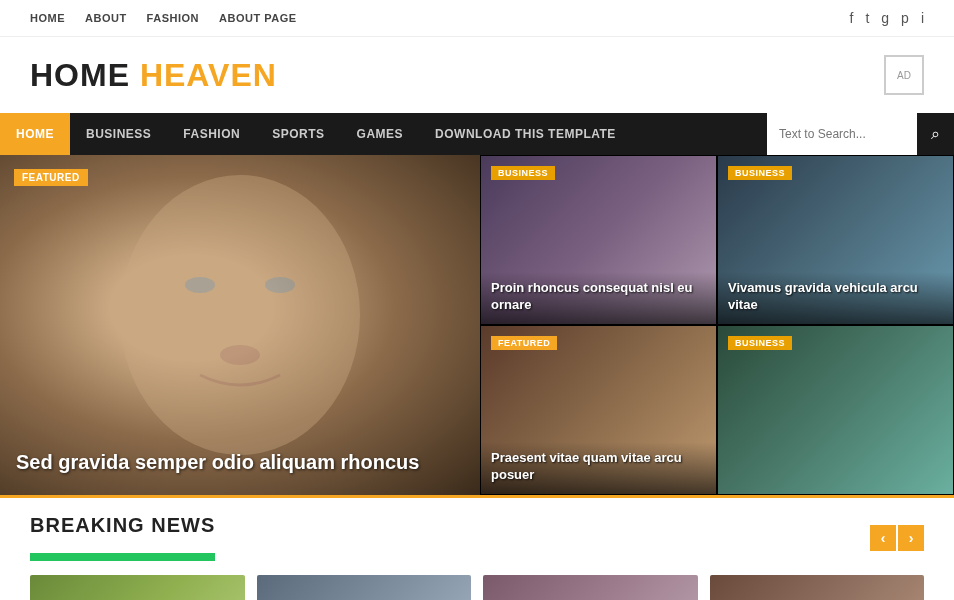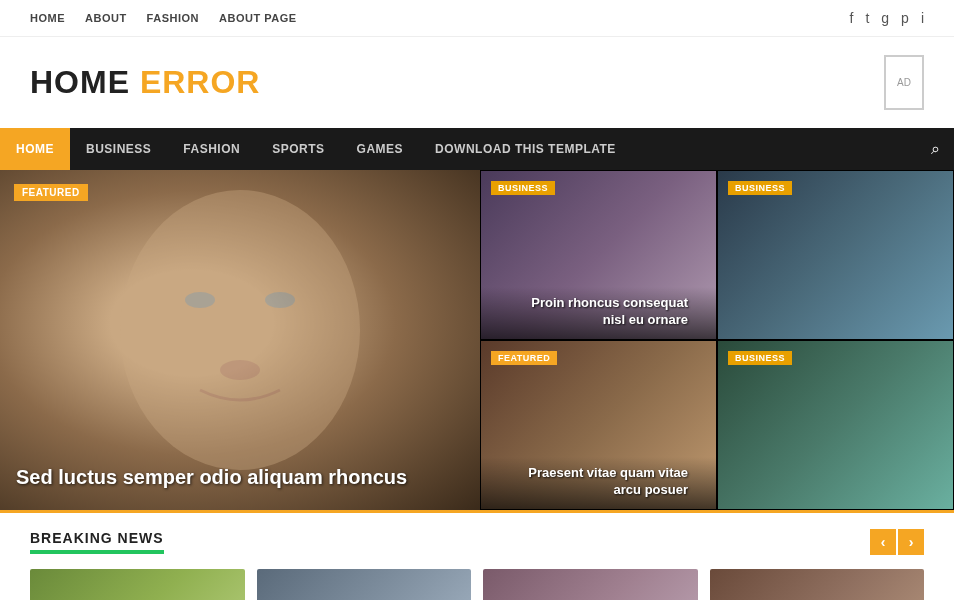--- a/index.html
+++ b/index.html
@@ -39,21 +39,21 @@
     }
     .logo {
       font-size: 32px;
       font-weight: 900;
       letter-spacing: 1px;
     }
     .logo-sora { color: #222; }
     .logo-heaven { color: #f5a623; }
     .logo-icon {
       width: 40px;
-      height: 55px;
+      height: 40px;
       border: 2px solid #ccc;
       display: flex;
       align-items: center;
       justify-content: center;
       font-size: 10px;
       color: #999;
     }
 
     
     .main-nav {
@@ -197,24 +197,23 @@
       letter-spacing: 0.5px;
       z-index: 2;
     }
     .badge-business { background: #e8a000; color: #fff; }
     .badge-featured { background: #f5a623; color: #fff; }
     .hero-card-content {
       position: absolute;
       bottom: 0;
       left: 0;
       right: 0;
-      padding: 8px 28px 10px;
+      padding: 8px 10px 10px;
       background: linear-gradient(transparent, rgba(0,0,0,0.65));
       z-index: 2;
-      text-align: right;
     }
     .hero-card-title {
       color: #fff;
       font-size: 13px;
       font-weight: bold;
       line-height: 1.3;
       text-shadow: 1px 1px 2px rgba(0,0,0,0.8);
     }
 
     
@@ -224,27 +223,27 @@
       padding: 16px 30px 0;
       border-top: 3px solid #f5a623;
     }
     .breaking-news-header {
       display: flex;
       align-items: center;
       justify-content: space-between;
       margin-bottom: 14px;
     }
     .breaking-news-title {
-      font-size: 14px;
+      font-size: 20px;
       font-weight: 900;
       color: #222;
       text-transform: uppercase;
       letter-spacing: 1px;
-      border-bottom: 4px solid #22c55e;
-      padding-bottom: 4px;
+      border-bottom: 8px solid #22c55e;
+      padding-bottom: 16px;
     }
     .breaking-nav {
       display: flex;
       gap: 2px;
     }
     .breaking-nav-btn {
       background: #f5a623;
       border: none;
       color: #fff;
       width: 26px;
@@ -288,71 +287,75 @@
     <span>g</span>
     <span>p</span>
     <span>i</span>
   </div>
 </div>
 
 <div class="logo-area">
   <div class="logo">
     <span class="logo-sora">HOME</span>
     <span> </span>
-    <span class="logo-heaven">ERROR</span>
+    <span class="logo-heaven">HEAVEN</span>
   </div>
   <div class="logo-icon">
     <span>AD</span>
   </div>
 </div>
 
 <nav class="main-nav">
   <div class="main-nav-items">
     <div class="nav-item active">HOME</div>
     <div class="nav-item">BUSINESS</div>
     <div class="nav-item">FASHION</div>
     <div class="nav-item">SPORTS</div>
     <div class="nav-item">GAMES</div>
     <div class="nav-item">DOWNLOAD THIS TEMPLATE</div>
   </div>
   <div class="nav-search">
+    <input type="text" placeholder="Text to Search..." style="">
     <button class="nav-search-btn">
       <span class="search-icon-svg">⌕</span>
     </button>
   </div>
 </nav>
 
 <div class="hero-section">
 
   <div class="hero-main">
     <div class="hero-main-img">
 
       <svg width="480" height="340" style="position:absolute;inset:0;opacity:0.4">
         <ellipse cx="240" cy="160" rx="120" ry="140" fill="#c9a882"></ellipse>
         <ellipse cx="200" cy="130" rx="15" ry="8" fill="#7a9ab0"></ellipse>
         <ellipse cx="280" cy="130" rx="15" ry="8" fill="#7a9ab0"></ellipse>
         <ellipse cx="240" cy="200" rx="20" ry="10" fill="#b08070"></ellipse>
         <path d="M200,220 Q240,240 280,220" stroke="#b08070" stroke-width="3" fill="none"></path>
       </svg>
     </div>
     <div class="hero-featured-badge">FEATURED</div>
-    <div class="hero-main-title">Sed luctus semper odio aliquam rhoncus</div>
+    <div class="hero-main-title">Sed gravida semper odio aliquam rhoncus</div>
   </div>
 
   <div class="hero-grid">
     <div class="hero-card">
       <div class="hero-card-img"></div>
       <div class="hero-card-badge badge-business">BUSINESS</div>
       <div class="hero-card-content">
         <div class="hero-card-title">Proin rhoncus consequat nisl eu ornare</div>
       </div>
     </div>
     <div class="hero-card">
       <div class="hero-card-img"></div>
       <div class="hero-card-badge badge-business">BUSINESS</div>
+      <div class="hero-card-content">
+        <div class="hero-card-title">Vivamus gravida vehicula arcu vitae</div>
+      </div>
     </div>
     <div class="hero-card">
       <div class="hero-card-img"></div>
       <div class="hero-card-badge badge-featured">FEATURED</div>
       <div class="hero-card-content">
         <div class="hero-card-title">Praesent vitae quam vitae arcu posuer</div>
       </div>
     </div>
     <div class="hero-card">
       <div class="hero-card-img"></div>

